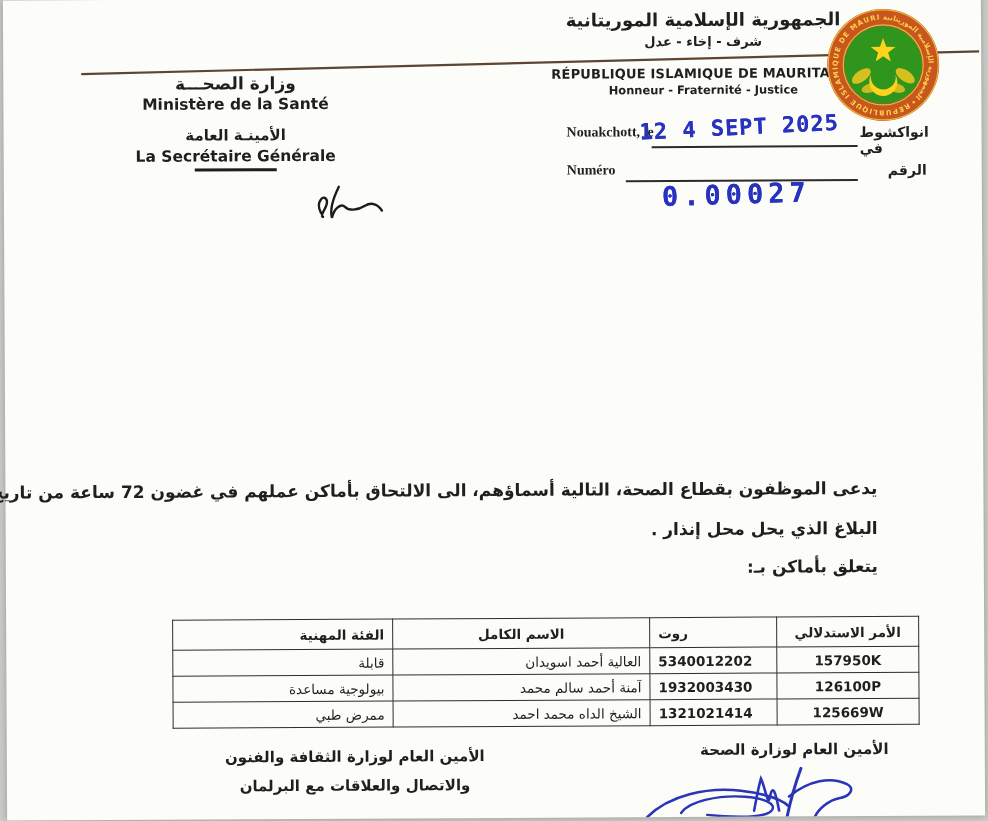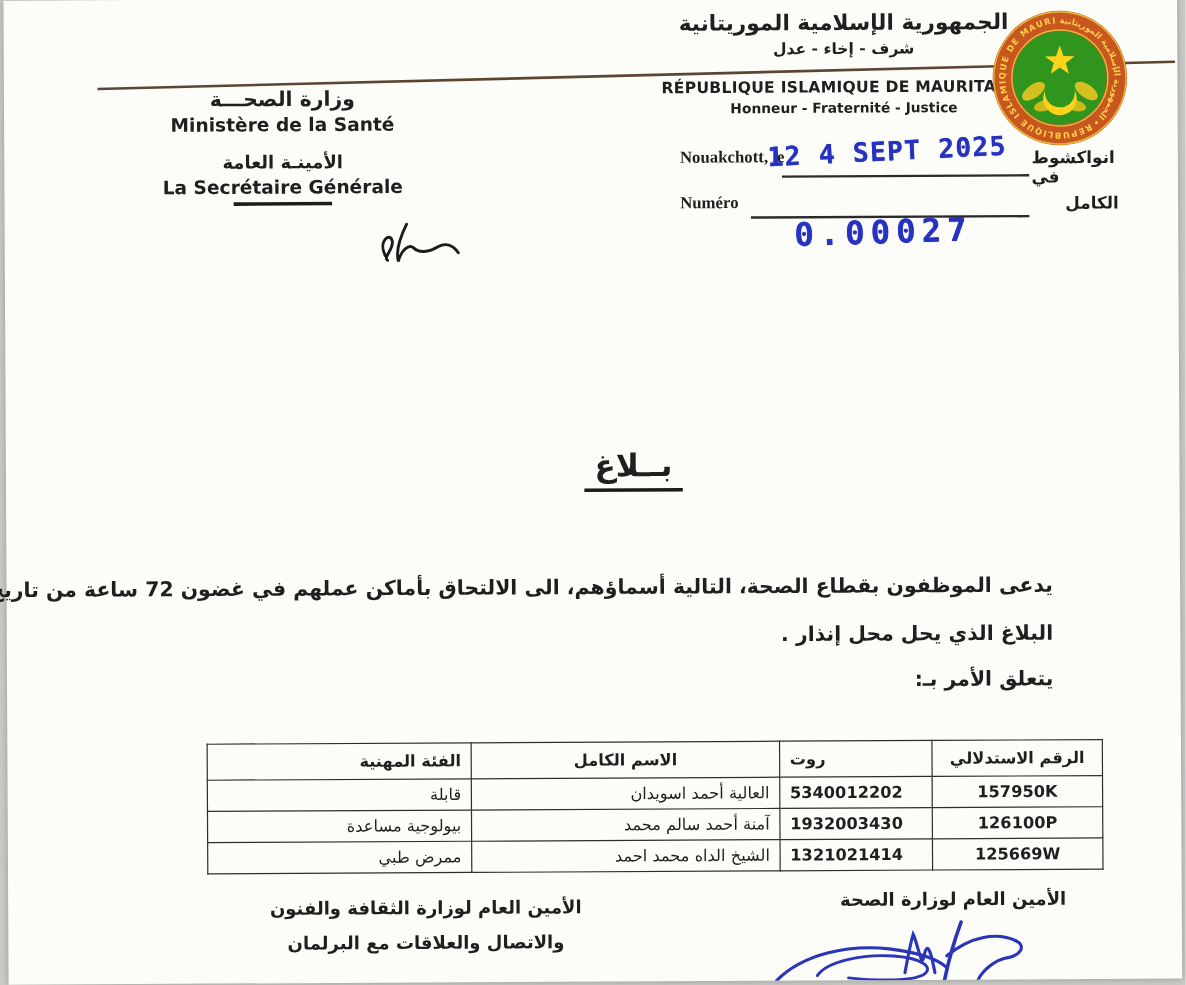--- a/index.html
+++ b/index.html
@@ -120,38 +120,35 @@
     <path d="M40 6 C 34 18, 31 30, 33 37 C 35 28, 42 22, 46 26 C 50 30, 58 30, 66 25 C 73 21, 79 24, 83 30" fill="none" stroke="#1c1c1c" stroke-width="2.4" stroke-linecap="round"></path>
   </svg>
 
   <div class="abs ref-label serif b" style="left:563px;top:127px;">Nouakchott, le</div>
   <div class="rule" style="left:648px;top:149px;width:206px;"></div>
   <div class="abs ref-label b ar" style="left:856px;top:128px;width:82px;text-align:left;">انواكشوط في</div>
   <div class="abs stamp stamp-date">12 4 SEPT 2025</div>
 
   <div class="abs ref-label serif b" style="left:563px;top:165px;">Numéro</div>
   <div class="rule" style="left:622px;top:183px;width:232px;"></div>
-  <div class="abs ref-label b ar" style="left:884px;top:166px;width:52px;text-align:left;">الكامل</div>
+  <div class="abs ref-label b ar" style="left:884px;top:166px;width:52px;text-align:left;">الرقم</div>
   <div class="abs stamp stamp-number">0.00027</div>
 
-  <div class="abs doc-title">
-    <span class="ar">بــلاغ</span>
-  </div>
 
   <div class="abs body-line ar" style="top:482px;">يدعى الموظفون بقطاع الصحة، التالية أسماؤهم، الى الالتحاق بأماكن عملهم في غضون 72 ساعة من تاريخ إذاعة هذا</div>
   <div class="abs body-line ar" style="top:522px;">البلاغ الذي يحل محل إنذار .</div>
-  <div class="abs body-line ar" style="top:560px;">يتعلق الأمر بـ:</div>
+  <div class="abs body-line ar" style="top:560px;">يتعلق بأماكن بـ:</div>
 
   <table class="staff-table">
     <thead>
       <tr>
         <th class="col-cat ar">الفئة المهنية</th>
         <th class="col-name ar">الاسم الكامل</th>
         <th class="col-rot ar">روت</th>
-        <th class="col-id ar">الرقم الاستدلالي</th>
+        <th class="col-id ar">الأمر الاستدلالي</th>
       </tr>
     </thead>
     <tbody>
       <tr>
         <td class="col-cat ar">قابلة</td>
         <td class="col-name ar">العالية أحمد اسويدان</td>
         <td class="col-rot num">5340012202</td>
         <td class="col-id num">157950K</td>
       </tr>
       <tr>

